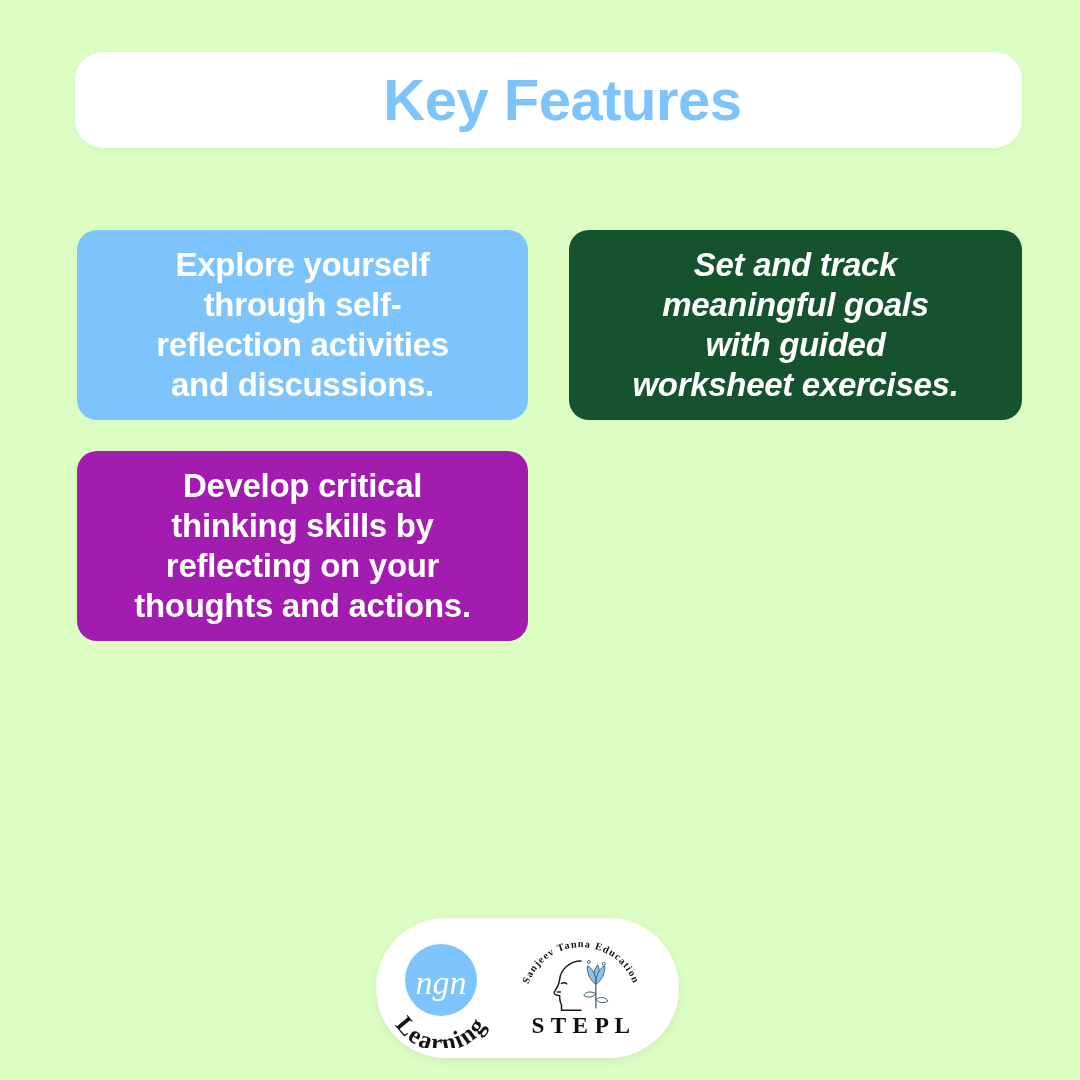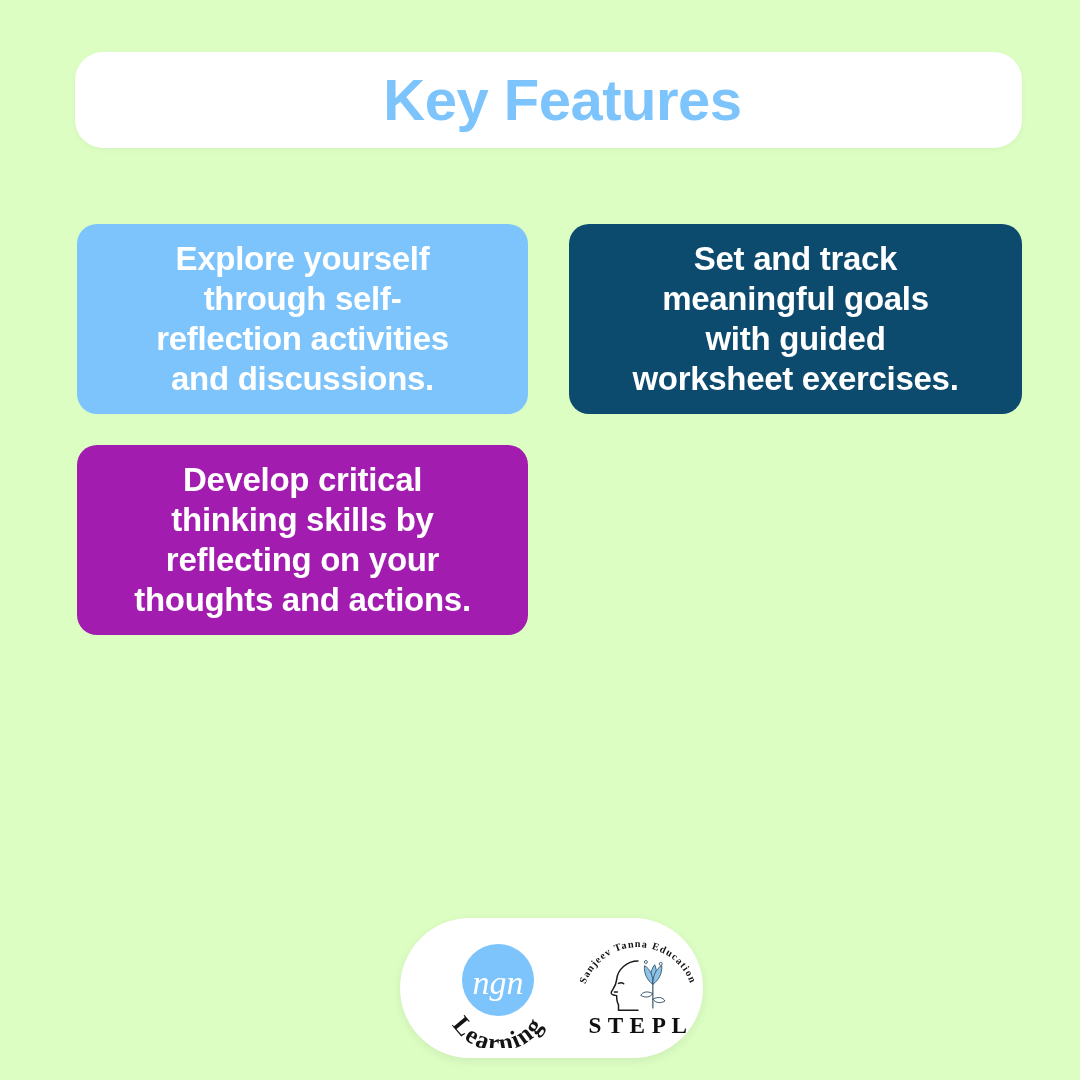--- a/index.html
+++ b/index.html
@@ -25,21 +25,21 @@
     font-size:58px;
     font-weight:bold;
     color:#7cc4fb;
     letter-spacing:-0.5px;
     line-height:1;
   }
 
   
   #features-grid {
     position:absolute;
-    left:77px; top:224px;
+    left:77px; top:230px;
     width:945px;
     display:grid;
     grid-template-columns:451px 453px;
     column-gap:41px;
     row-gap:31px;
   }
   .feature-card {
     height:190px;
     border-radius:20px;
     display:flex;
@@ -55,27 +55,27 @@
     font-weight:bold;
     line-height:1.22;
     text-align:center;
     letter-spacing:-0.3px;
     white-space:pre-line;
   }
 
   
   #logo-pill {
     position:absolute;
-    left:400px; top:918px;
+    left:376px; top:918px;
     width:303px; height:140px;
     background:#ffffff;
     border-radius:70px;
     display:flex;
     align-items:center;
-    justify-content:flex-end;
+    justify-content:flex-start;
     gap:10px;
     box-shadow:0 3px 10px rgba(0,0,0,0.07);
   }
   .logo-block { position:relative; width:130px; height:120px; }
   .logo-block svg { display:block; width:100%; height:100%; }
 </style>
 </head>
 <body style="background: rgb(220, 254, 195);">
 
 <div id="title-card">
@@ -84,21 +84,21 @@
 
 <div id="features-grid">
 
   <div class="feature-card blue" style="background: rgb(124, 196, 251);">
     <div class="feature-text">Explore yourself
 through self-
 reflection activities
 and discussions.</div>
   </div>
 
-  <div class="feature-card yellow" style="background: #0c4a6e;">
+  <div class="feature-card yellow" style="background: #14532d; font-style: italic;">
     <div class="feature-text">Set and track
 meaningful goals
 with guided
 worksheet exercises.</div>
   </div>
 
 
   <div class="feature-card blue" style="background: #a21caf;">
     <div class="feature-text">Develop critical
 thinking skills by

